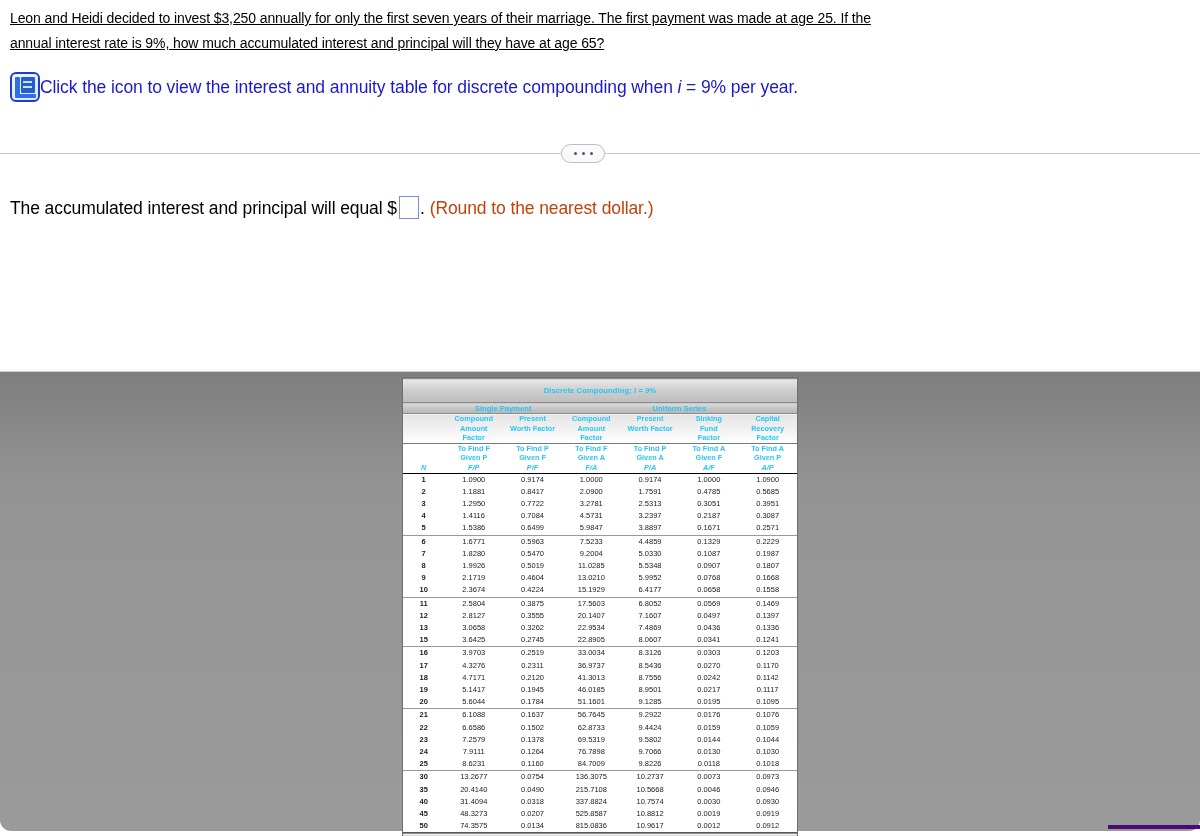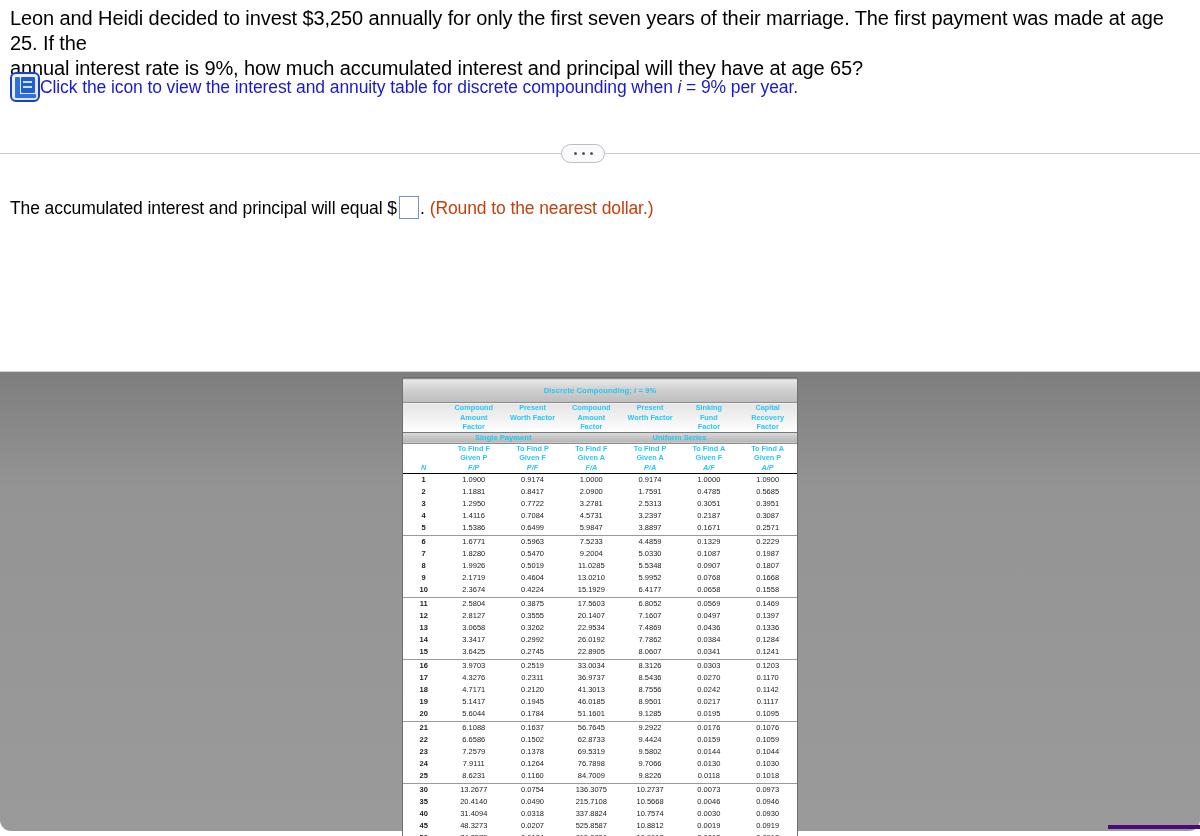--- a/index.html
+++ b/index.html
@@ -12,24 +12,25 @@
   }
 
   #page { position: relative; width: 1200px; height: 836px; background:#fff; }
 
   
   .question-block {
     position: absolute;
     left: 10px; top: 6px; width: 1180px;
   }
   .question-text {
-    font-size: 20px;
+    font-size: 14px;
     line-height: 25px;
     color: #000;
     letter-spacing: -0.1px;
+    text-decoration: underline;
   }
 
   .icon-line {
     position: absolute;
     left: 10px; top: 72px;
     display: flex; align-items: center; gap: 0;
   }
   .book-icon {
     width: 30px; height: 30px;
     border: 2px solid #1a3fcc;
@@ -258,20 +259,25 @@
           <col class="col-d">
           <col class="col-d">
       </colgroup>
       <thead>
         <tr>
           <td class="bar" colspan="7"><span>Discrete Compounding;</span>
             <i>i</i>
             <span>= 9%</span></td>
         </tr>
         <tr>
+          <td class="bar2"></td>
+          <td class="bar2" colspan="2">Single Payment</td>
+          <td class="bar2" colspan="4">Uniform Series</td>
+        </tr>
+        <tr>
           <td class="colhead sep"></td>
           <td class="colhead sep">
             <div>Compound</div>
             <div>Amount</div>
             <div>Factor</div>
           </td>
           <td class="colhead sep">
             <div>Present</div>
             <div>Worth Factor</div>
             <div>&nbsp;</div>
@@ -289,25 +295,20 @@
           <td class="colhead sep">
             <div>Sinking</div>
             <div>Fund</div>
             <div>Factor</div>
           </td>
           <td class="colhead sep">
             <div>Capital</div>
             <div>Recovery</div>
             <div>Factor</div>
           </td>
-        </tr>
-        <tr>
-          <td class="bar2"></td>
-          <td class="bar2" colspan="2">Single Payment</td>
-          <td class="bar2" colspan="4">Uniform Series</td>
         </tr>
         <tr>
           <td class="subhead">
             <div>&nbsp;</div>
               <div>&nbsp;</div>
             <div class="nlab">N</div>
           </td>
           <td class="subhead">
             <div>To Find F</div>
             <div>Given P</div>
@@ -451,29 +452,20 @@
           </tr>
           <tr class="drow">
             <td class="ncol">13</td>
             <td>3.0658</td>
             <td>0.3262</td>
             <td>22.9534</td>
             <td>7.4869</td>
             <td>0.0436</td>
             <td>0.1336</td>
           </tr>
-          <tr class="drow">
-            <td class="ncol">14</td>
-            <td>3.3417</td>
-            <td>0.2992</td>
-            <td>26.0192</td>
-            <td>7.7862</td>
-            <td>0.0384</td>
-            <td>0.1284</td>
-          </tr>
           <tr class="drow group-end">
             <td class="ncol">15</td>
             <td>3.6425</td>
             <td>0.2745</td>
             <td>22.8905</td>
             <td>8.0607</td>
             <td>0.0341</td>
             <td>0.1241</td>
           </tr>
           <tr class="drow">

